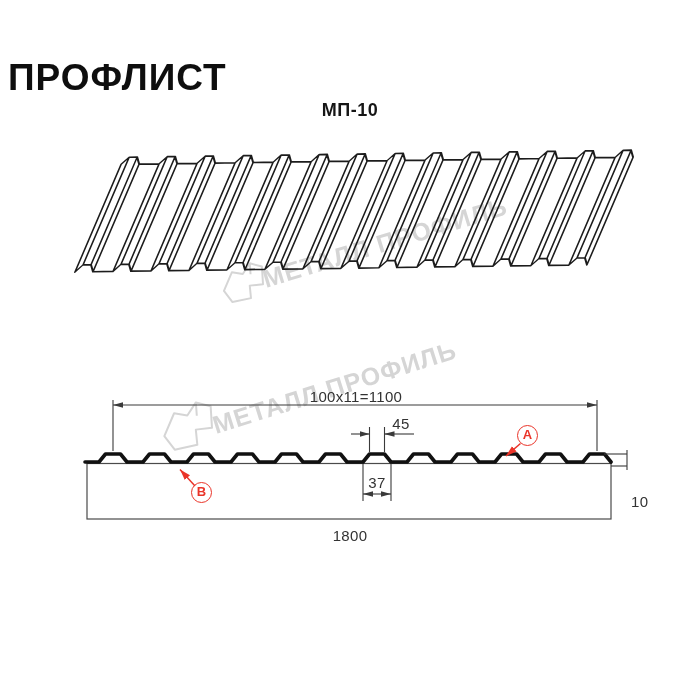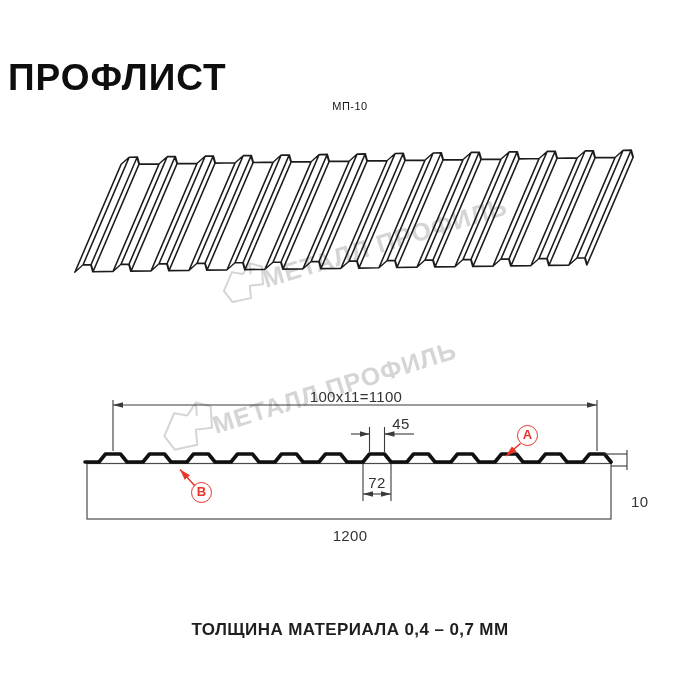--- a/index.html
+++ b/index.html
@@ -1,21 +1,21 @@
 <!DOCTYPE html>
 <html><head>
 <meta charset="utf-8">
 <style>
   html,body{margin:0;padding:0;background:#fff;}
   .page{position:relative;width:700px;height:700px;background:#fff;overflow:hidden;
         font-family:"Liberation Sans",sans-serif;}
   .title{position:absolute;top:57px;left:8px;width:100%;text-align:left;
          font-size:37px;font-weight:800;letter-spacing:1px;color:#0e0e0e;}
   .subtitle{position:absolute;top:100px;left:0;width:100%;text-align:center;
-         font-size:11px;font-weight:400;letter-spacing:.5px;color:#161616;}
+         font-size:18px;font-weight:700;letter-spacing:.5px;color:#161616;}
   .footer{position:absolute;top:620px;left:0;width:100%;text-align:center;
          font-size:17px;font-weight:700;letter-spacing:.4px;color:#1f1f1f;}
   svg.draw{position:absolute;left:0;top:0;}
   .dim{position:absolute;font-size:15px;line-height:1;color:#333;
        transform:translateX(-50%);letter-spacing:.3px;white-space:nowrap;}
   .dim.left{transform:none;margin-top:40px;}
   .callout{position:absolute;width:21px;height:21px;box-sizing:border-box;
        border:1.7px solid #ea3429;border-radius:50%;color:#ea3429;
        font-size:13px;font-weight:600;line-height:17px;text-align:center;}
 </style>
@@ -80,21 +80,20 @@
         <line x1="627" y1="450" x2="627" y2="470"></line>
       </g>
 
       <line x1="520.5" y1="443.5" x2="506" y2="456" stroke="#ea3429" stroke-width="1.5" marker-end="url(#arrR)"></line>
       <line x1="195" y1="486" x2="180" y2="469.5" stroke="#ea3429" stroke-width="1.5" marker-end="url(#arrR)"></line>
     </g>
   </svg>
 
   <div class="dim" style="left:356px;top:389px">100x11=1100</div>
   <div class="dim" style="left:401px;top:416px">45</div>
-  <div class="dim" style="left:377px;top:475px">72</div>
+  <div class="dim" style="left:377px;top:475px">37</div>
   <div class="dim left" style="left:631px;top:454px">10</div>
-  <div class="dim" style="left:350px;top:528px">1200</div>
+  <div class="dim" style="left:350px;top:528px">1800</div>
 
   <div class="callout" style="left:517px;top:425px">A</div>
   <div class="callout" style="left:191px;top:482px">B</div>
 
-  <div class="footer">ТОЛЩИНА МАТЕРИАЛА 0,4 – 0,7 ММ</div>
 </div>
 
 </body></html>

